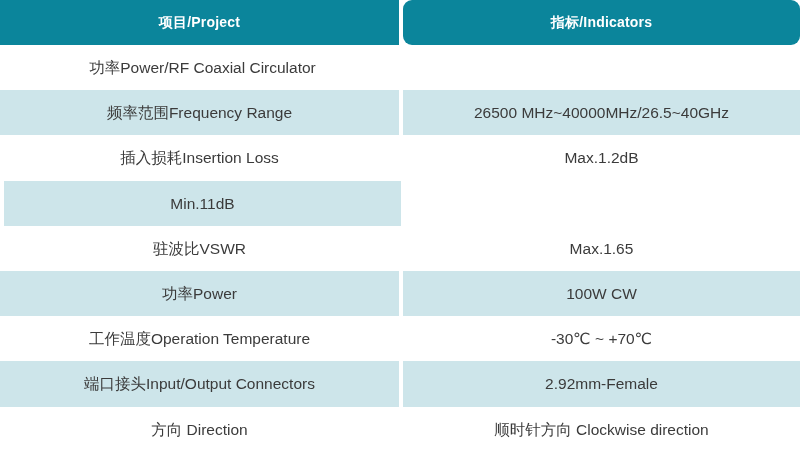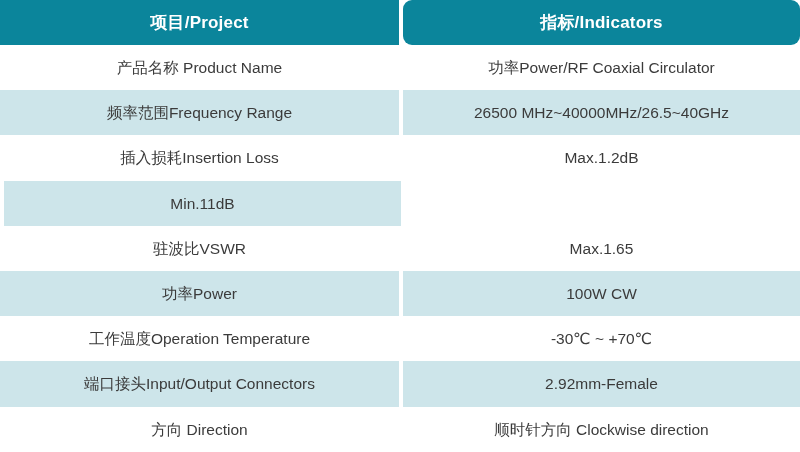--- a/index.html
+++ b/index.html
@@ -25,21 +25,21 @@
   
   .spec-header {
     display: flex;
     height: 45px;
     flex: 0 0 45px;
     background: #ffffff;
   }
   .spec-header .cell {
     background: #0b859b;
     color: #ffffff;
-    font-size: 17px;
+    font-size: 14px;
     font-weight: bold;
     letter-spacing: 0.2px;
     display: flex;
     align-items: center;
     justify-content: center;
     height: 45px;
   }
   .spec-header .cell.col-project { width: 399px; }
   .spec-header .cell.col-indicators { width: 397px; border-radius: 9px; }
   .spec-header .divider { width: 4px; background: #ffffff; height: 45px; }
@@ -74,21 +74,20 @@
 <div class="spec-table">
 
   <div class="spec-header">
     <div class="cell col-project">项目/Project</div>
     <div class="divider"></div>
     <div class="cell col-indicators">指标/Indicators</div>
   </div>
 
   <div id="rows-container">
       <div class="spec-row plain">
-        <div class="cell col-project">产品名称 Product Name</div>
         <div class="divider"></div>
         <div class="cell col-indicators">功率Power/RF Coaxial Circulator</div>
       </div>
       <div class="spec-row tinted">
         <div class="cell col-project">频率范围Frequency Range</div>
         <div class="divider"></div>
         <div class="cell col-indicators">26500 MHz~40000MHz/26.5~40GHz</div>
       </div>
       <div class="spec-row plain">
         <div class="cell col-project">插入损耗Insertion Loss</div>

